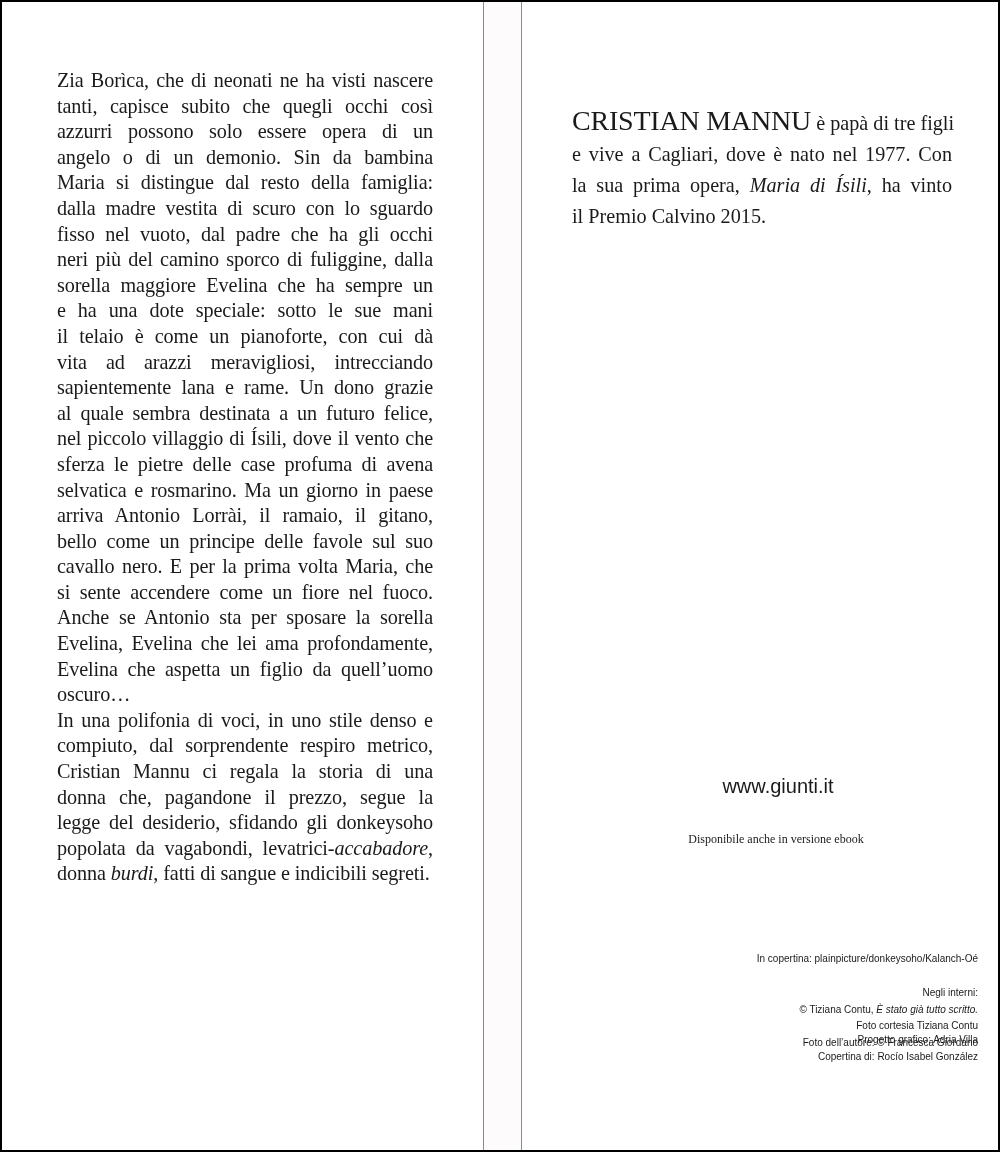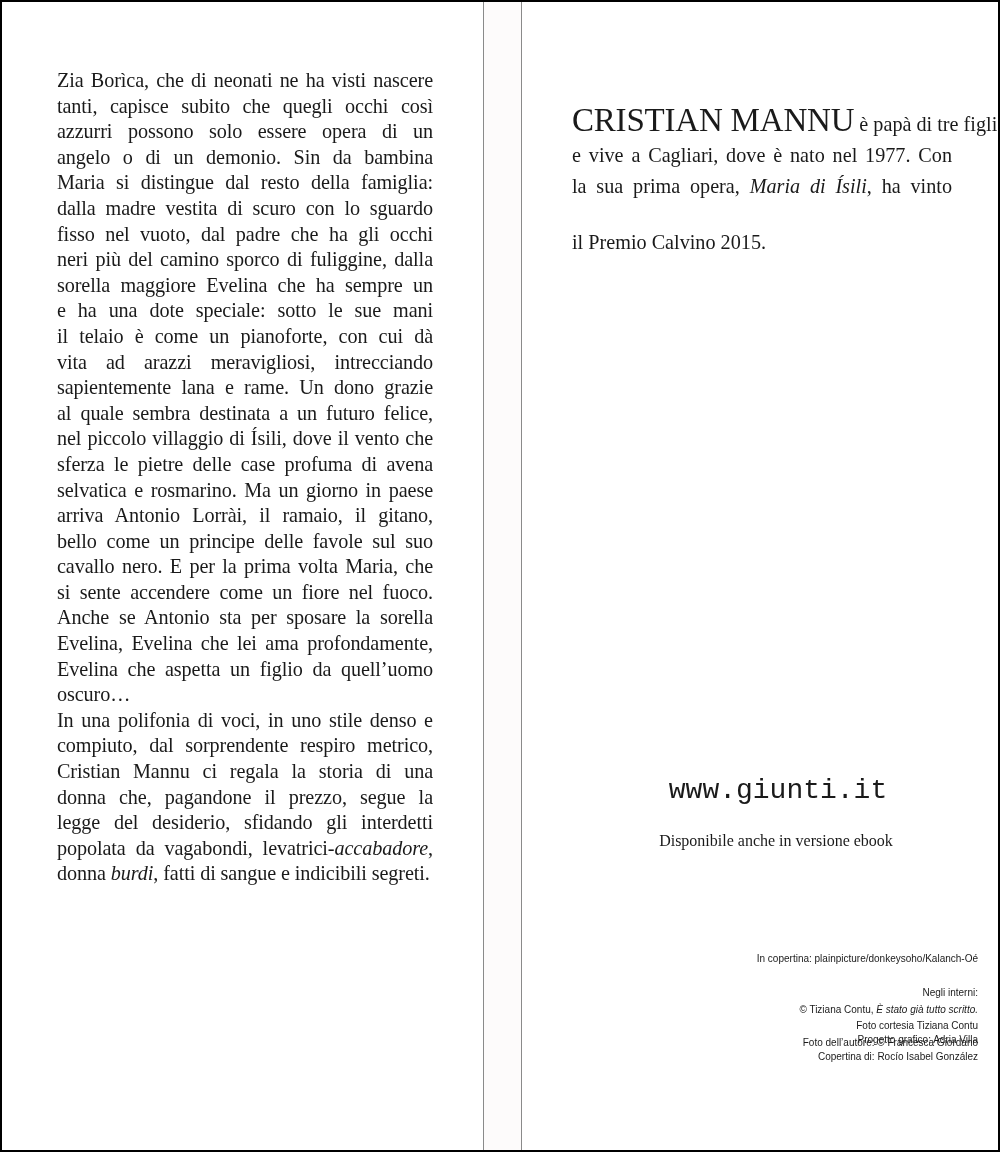--- a/index.html
+++ b/index.html
@@ -33,30 +33,30 @@
     white-space: nowrap; height: 25.6px;
   }
   .left-col .line.last { text-align-last: left; }
 
   .bio {
     position: absolute; left: 572px; top: 105px; width: 380px;
     font-family: "Liberation Serif", "DejaVu Serif", serif;
     font-size: 20.2px; line-height: 31px; color: #1a1a1a;
   }
   .bio .line { display: block; text-align: justify; text-align-last: justify; white-space: nowrap; }
-  .bio .line.last { text-align-last: left; margin-top: 25px; }
-  .bio .author { font-size: 33px; letter-spacing: -0.2px; }
+  .bio .line.last { text-align-last: left; }
+  .bio .author { font-size: 28px; letter-spacing: -0.2px; }
 
   .website {
     position: absolute; left: 560px; width: 436px; top: 775px; text-align: center;
-    font-family: Liberation Mono, monospace; font-size: 28px; color: #1a1a1a;
+    font-family: Liberation Sans, sans-serif; font-size: 20px; color: #1a1a1a;
   }
   .ebook {
     position: absolute; left: 556px; width: 440px; top: 832px; text-align: center;
-    font-family: "Liberation Serif", "DejaVu Serif", serif; font-size: 16px; color: #1a1a1a;
+    font-family: "Liberation Serif", "DejaVu Serif", serif; font-size: 12px; color: #1a1a1a;
   }
   .credits {
     position: absolute; left: 578px; width: 400px; text-align: right;
     font-family: "Liberation Sans", "DejaVu Sans", sans-serif; font-size: 10px; color: #1a1a1a;
     line-height: 16.5px;
   }
   .credits.cover { top: 951px; }
   .credits.interni { top: 985px; }
   .credits.grafico { top: 1032px; }
   .credits div { white-space: nowrap; }
@@ -93,21 +93,21 @@
     <span class="line"><span>cavallo nero. E per la prima volta Maria, che</span></span>
     <span class="line"><span>si sente accendere come un fiore nel fuoco.</span></span>
     <span class="line"><span>Anche se Antonio sta per sposare la sorella</span></span>
     <span class="line"><span>Evelina, Evelina che lei ama profondamente,</span></span>
     <span class="line"><span>Evelina che aspetta un figlio da quell’uomo</span></span>
     <span class="line last"><span>oscuro…</span></span>
     <span class="line"><span>In una polifonia di voci, in uno stile denso e</span></span>
     <span class="line"><span>compiuto, dal sorprendente respiro metrico,</span></span>
     <span class="line"><span>Cristian Mannu ci regala la storia di una</span></span>
     <span class="line"><span>donna che, pagandone il prezzo, segue la</span></span>
-    <span class="line"><span>legge del desiderio, sfidando gli interdetti</span></span>
+    <span class="line"><span>legge del desiderio, sfidando gli donkeysoho</span></span>
     <span class="line"><span>popolata da vagabondi, levatrici-</span><em>accabadore</em><span>,</span></span>
     <span class="line last"><span>donna </span><em>burdi</em><span>, fatti di sangue e indicibili segreti.</span></span>
   </div>
 
 <div class="bio" id="bio">
     <span class="line"><span class="author">CRISTIAN MANNU</span><span> è papà di tre figli</span></span>
     <span class="line"><span>e vive a Cagliari, dove è nato nel 1977. Con</span></span>
     <span class="line"><span>la sua prima opera, </span><em>Maria di Ísili</em><span>, ha vinto</span></span>
     <span class="line last"><span>il Premio Calvino 2015.</span></span>
   </div>

